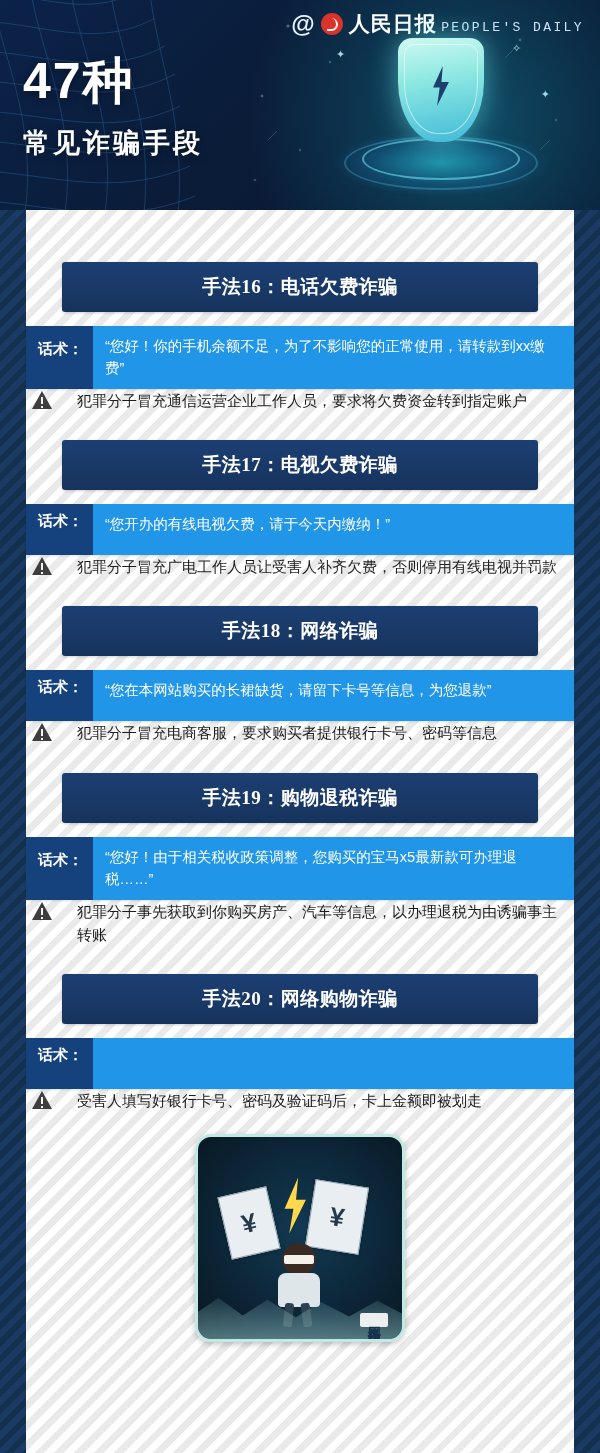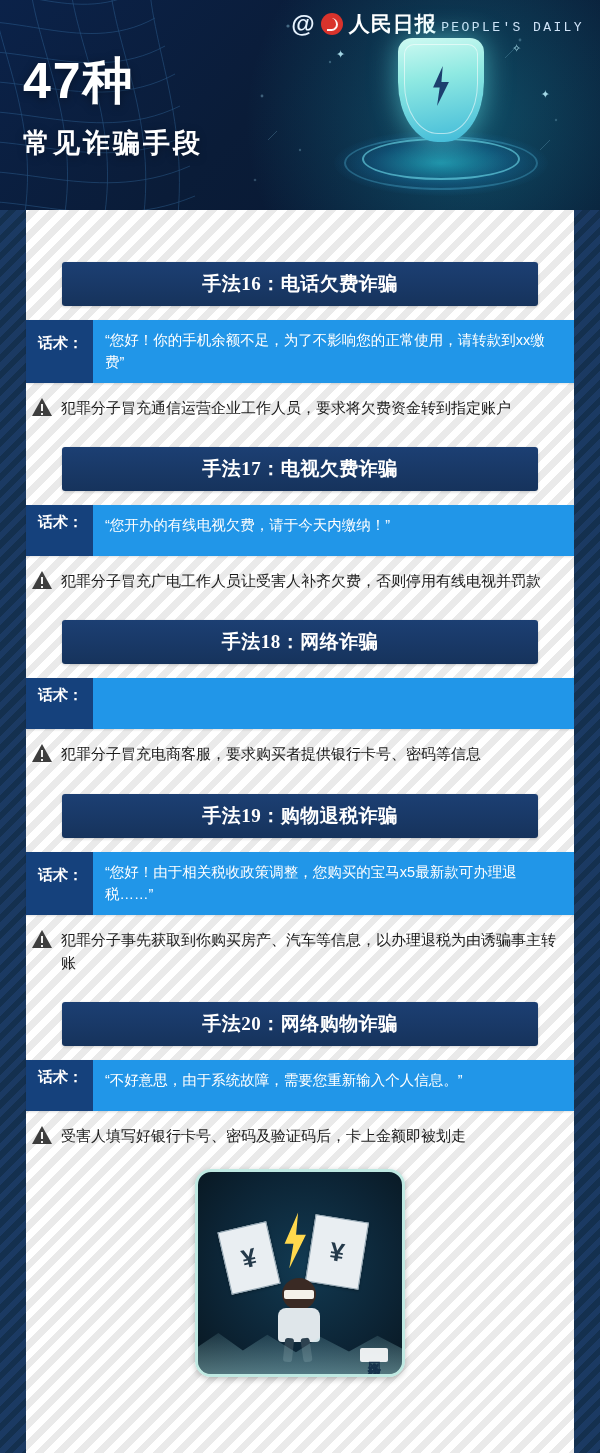--- a/index.html
+++ b/index.html
@@ -183,21 +183,21 @@
     position: relative;
     padding: 0 26px;
   }
 
   
   .block { padding-top: 28px; }
   .block:first-child { padding-top: 52px; }
 
   .sec-title {
     margin: 0 36px;
-    height: 44px;
+    height: 50px;
     background: linear-gradient(180deg, #1c3f73 0%, #16335c 100%);
     border-radius: 3px;
     display: flex;
     align-items: center;
     justify-content: center;
     color: #ffffff;
     font-size: 19px;
     font-weight: bold;
     letter-spacing: .5px;
     font-family: "Liberation Serif", "DejaVu Serif", serif;
@@ -224,23 +224,22 @@
   }
   .script-text {
     flex: 1 1 auto;
     padding: 9px 12px 9px 12px;
     color: #ffffff;
     font-size: 14.5px;
     line-height: 1.55;
   }
 
   .note-row {
-    margin-top: 13px;
-    display: flex;
-    gap: 9px;
+    display: flex;
+    gap: 25px;
     padding: 0 6px 0 6px;
   }
   .warn-icon {
     flex: 0 0 auto;
     width: 20px; height: 20px;
     margin-top: 2px;
     position: relative;
   }
   .warn-icon .tri {
     position: absolute;
@@ -460,20 +459,21 @@
             <span class="bang"></span>
           </span>
         <div class="note-text">犯罪分子冒充广电工作人员让受害人补齐欠费，否则停用有线电视并罚款</div>
       </div>
     </div>
 
     <div class="block">
       <div class="sec-title">手法18：网络诈骗</div>
       <div class="script-row">
         <div class="script-label">话术：</div>
+        <div class="script-text">“您在本网站购买的长裙缺货，请留下卡号等信息，为您退款”</div>
       </div>
       <div class="note-row">
         <span class="warn-icon">
             <span class="tri"></span>
             <span class="bang"></span>
           </span>
         <div class="note-text">犯罪分子冒充电商客服，要求购买者提供银行卡号、密码等信息</div>
       </div>
     </div>
 
@@ -489,21 +489,20 @@
             <span class="bang"></span>
           </span>
         <div class="note-text">犯罪分子事先获取到你购买房产、汽车等信息，以办理退税为由诱骗事主转账</div>
       </div>
     </div>
 
     <div class="block">
       <div class="sec-title">手法20：网络购物诈骗</div>
       <div class="script-row">
         <div class="script-label">话术：</div>
-        <div class="script-text">“不好意思，由于系统故障，需要您重新输入个人信息。”</div>
       </div>
       <div class="note-row">
         <span class="warn-icon">
             <span class="tri"></span>
             <span class="bang"></span>
           </span>
         <div class="note-text">受害人填写好银行卡号、密码及验证码后，卡上金额即被划走</div>
       </div>
     </div>
 

